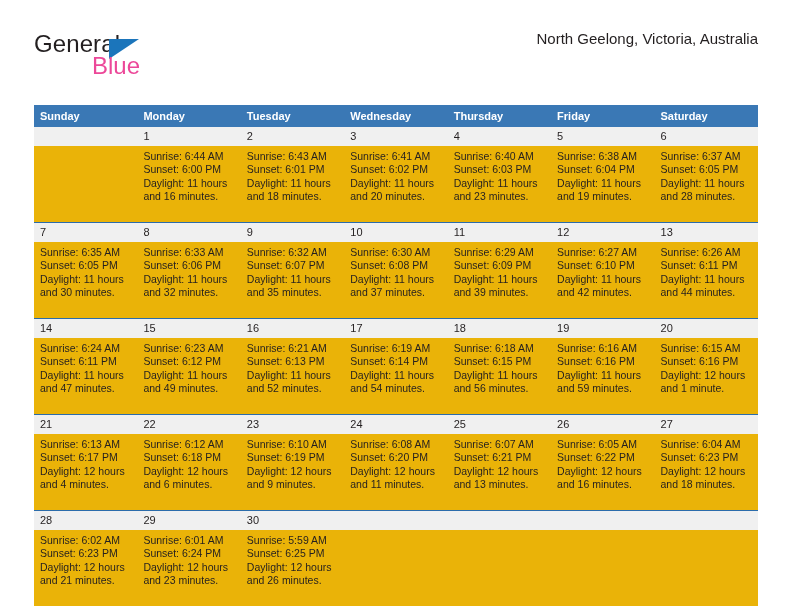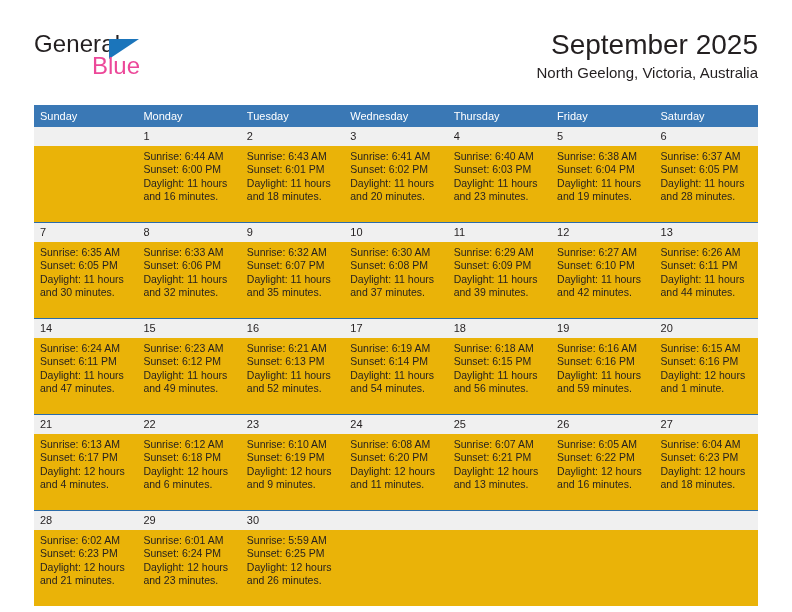--- a/index.html
+++ b/index.html
@@ -94,21 +94,21 @@
     width: 724px;
     border-collapse: collapse;
     table-layout: fixed;
   }
   .calendar col { width: 103.43px; }
 
   .calendar th {
     background: #3a78b5;
     color: #ffffff;
     font-size: 11px;
-    font-weight: normal;
+    font-weight: bold;
     text-align: left;
     padding: 5px 0 5px 6px;
     height: 10px;
     line-height: 12px;
     border: none;
   }
 
   .daynum-cell {
     background: #f0f0f0;
     font-size: 11px;
@@ -144,21 +144,20 @@
 
   <div class="header">
 
     <div class="brand">
       <span class="brand-general">General</span>
       <span class="brand-triangle"></span>
       <span class="brand-blue">Blue</span>
     </div>
 
     <div class="titles">
-      <div class="month-title">September 2025</div>
       <div class="location">North Geelong, Victoria, Australia</div>
     </div>
 
   </div>
 
   <table class="calendar">
     <colgroup>
       <col>
         <col>
         <col>

